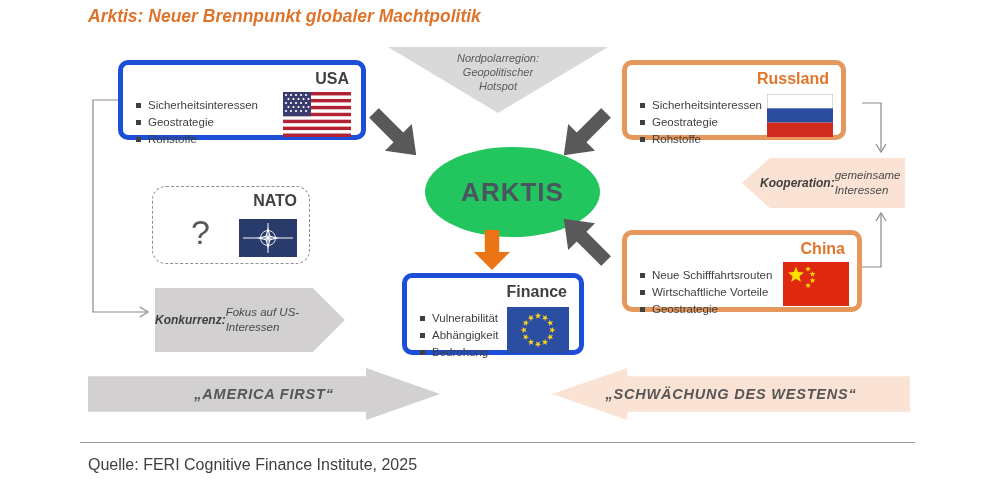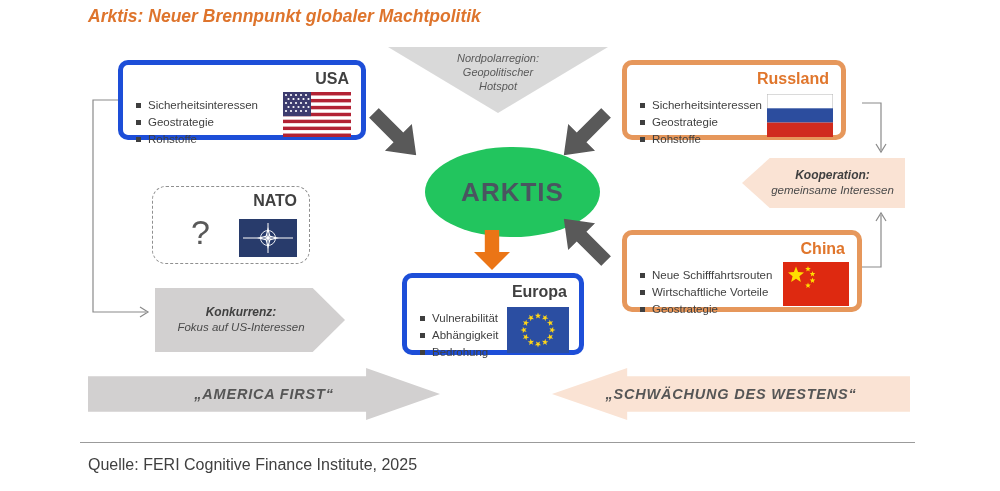--- a/index.html
+++ b/index.html
@@ -36,21 +36,21 @@
   .block-arrow { position:absolute; background:#595959;
                  clip-path:polygon(0 32%, 58% 32%, 58% 0, 100% 50%, 58% 100%, 58% 68%, 0 68%); }
   .arrow-usa   { left:365px; top:115px; width:60px; height:38px; transform:rotate(45deg); }
   .arrow-rus   { left:555px; top:115px; width:60px; height:38px; transform:rotate(135deg); }
   .arrow-china { left:555px; top:221px; width:60px; height:38px; transform:rotate(-135deg); }
 
   .arrow-orange { position:absolute; left:474px; top:230px; width:36px; height:40px; background:#EB7516;
                   clip-path:polygon(30% 0, 70% 0, 70% 55%, 100% 55%, 50% 100%, 0 55%, 30% 55%); }
 
   
-  .pent { position:absolute; display:flex; flex-direction:column; align-items:center; justify-content:center; box-sizing:border-box; }
+  .pent { position:absolute; display:flex; align-items:center; justify-content:center; box-sizing:border-box; }
   .pent .l1 { font-size:12px; font-weight:bold; font-style:italic; color:#404040; line-height:15px; }
   .pent .l2 { font-size:11.5px; font-style:italic; color:#4a4a4a; line-height:15px; }
   .koop { left:742px; top:158px; width:163px; height:50px; background:#FAE3D4;
           clip-path:polygon(0 50%, 17% 0, 100% 0, 100% 100%, 17% 100%); padding-left:18px; }
   .konk { left:155px; top:288px; width:190px; height:64px; background:#D2D0D0;
           clip-path:polygon(0 0, 83% 0, 100% 50%, 83% 100%, 0 100%); padding-right:18px; }
 
   
   .bigarrow { position:absolute; top:368px; height:52px; display:flex; align-items:center; justify-content:center; }
   .bigarrow span { font-size:14.5px; font-weight:bold; font-style:italic; color:#565656; letter-spacing:0.8px; }
@@ -173,21 +173,21 @@
         <polygon points="13,4.5 15.1,10.1 21,10.5 16.4,14.2 17.9,19.9 13,16.7 8.1,19.9 9.6,14.2 5,10.5 10.9,10.1"></polygon>
         <polygon points="25,4 25.7,6 27.8,6.1 26.2,7.4 26.7,9.4 25,8.3 23.3,9.4 23.8,7.4 22.2,6.1 24.3,6"></polygon>
         <polygon points="29.5,9 30.2,11 32.3,11.1 30.7,12.4 31.2,14.4 29.5,13.3 27.8,14.4 28.3,12.4 26.7,11.1 28.8,11"></polygon>
         <polygon points="29.5,15.5 30.2,17.5 32.3,17.6 30.7,18.9 31.2,20.9 29.5,19.8 27.8,20.9 28.3,18.9 26.7,17.6 28.8,17.5"></polygon>
         <polygon points="25,20.5 25.7,22.5 27.8,22.6 26.2,23.9 26.7,25.9 25,24.8 23.3,25.9 23.8,23.9 22.2,22.6 24.3,22.5"></polygon>
       </g>
     </svg>
   </div>
 
   <div class="box" style="left:402px; top:273px; width:182px; height:82px;">
-    <span class="box-label">Europa</span>
+    <span class="box-label">Finance</span>
     <ul class="bullets">
       <li>Vulnerabilität</li>
       <li>Abhängigkeit</li>
       <li>Bedrohung</li>
     </ul>
     <svg class="flag" style="right:10px; top:29px;" width="62" height="46" viewBox="0 0 62 46">
       <rect width="62" height="46" fill="#2B4EA2"></rect>
       <g fill="#FFD617">
         <g transform="translate(31,23)">
           <g transform="rotate(0)">

